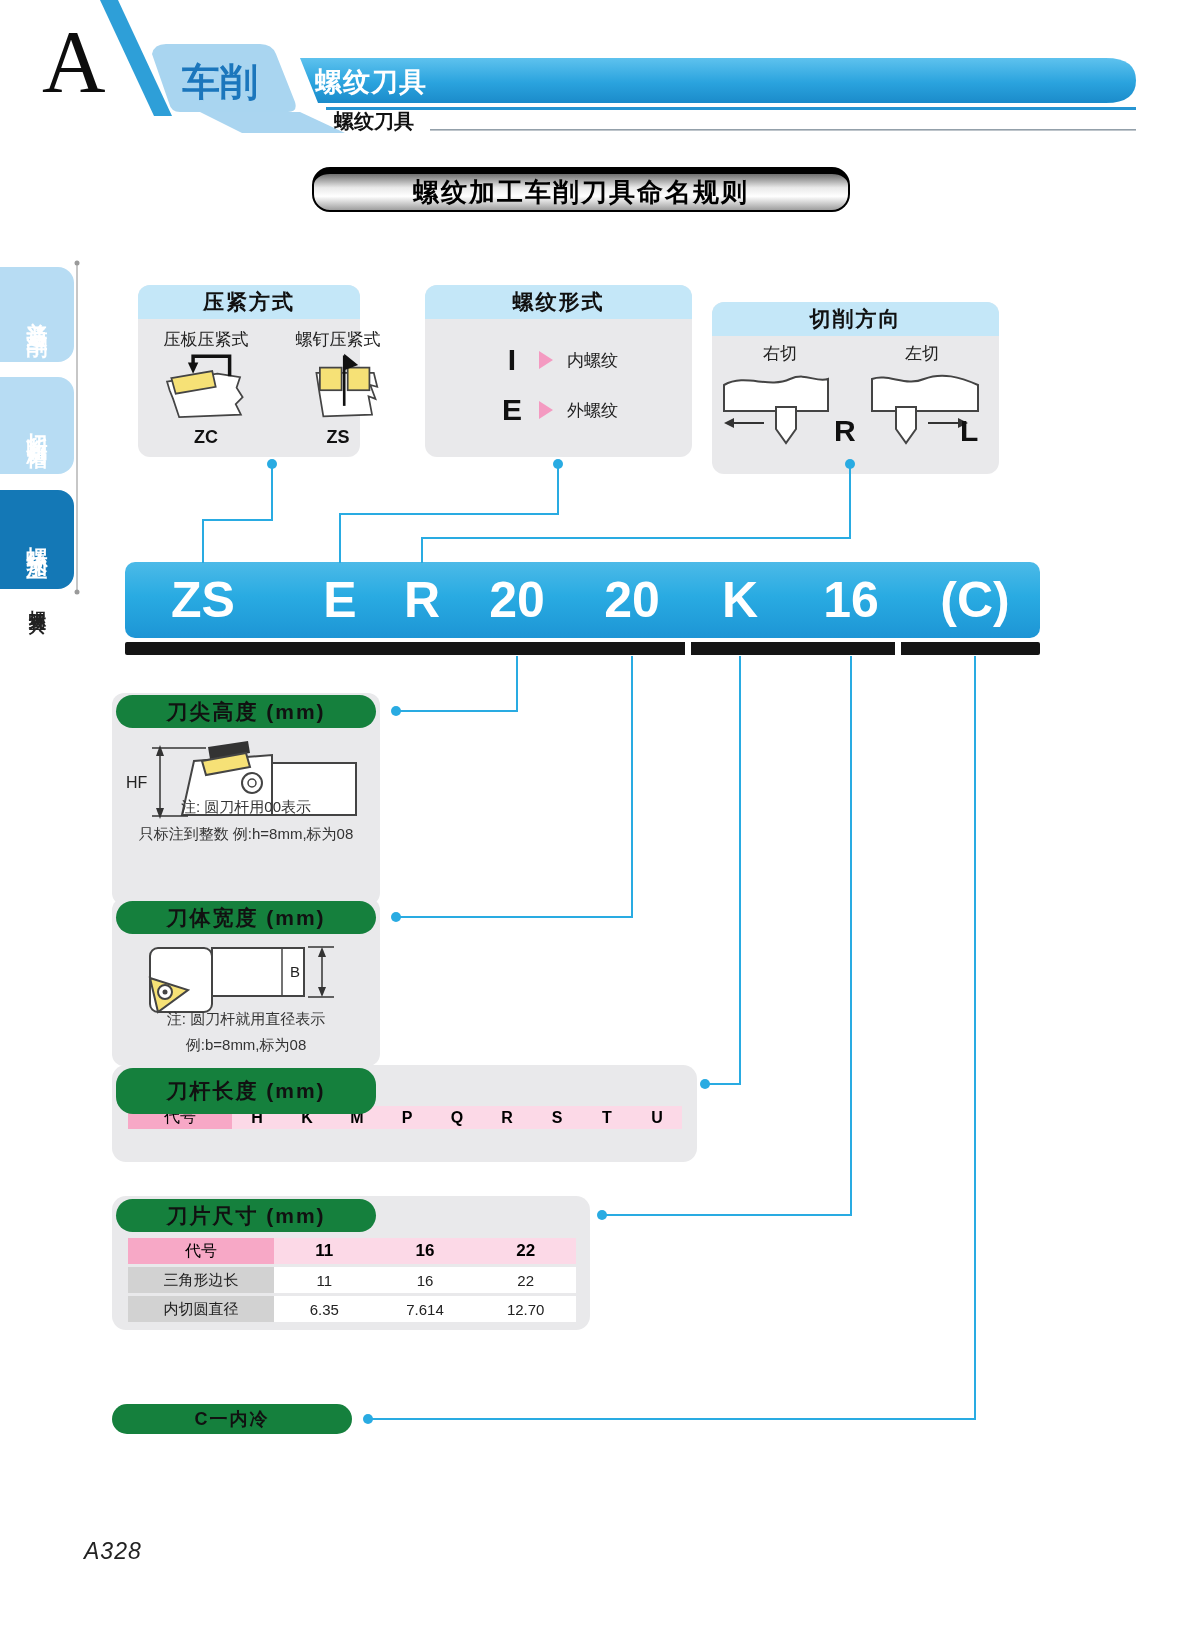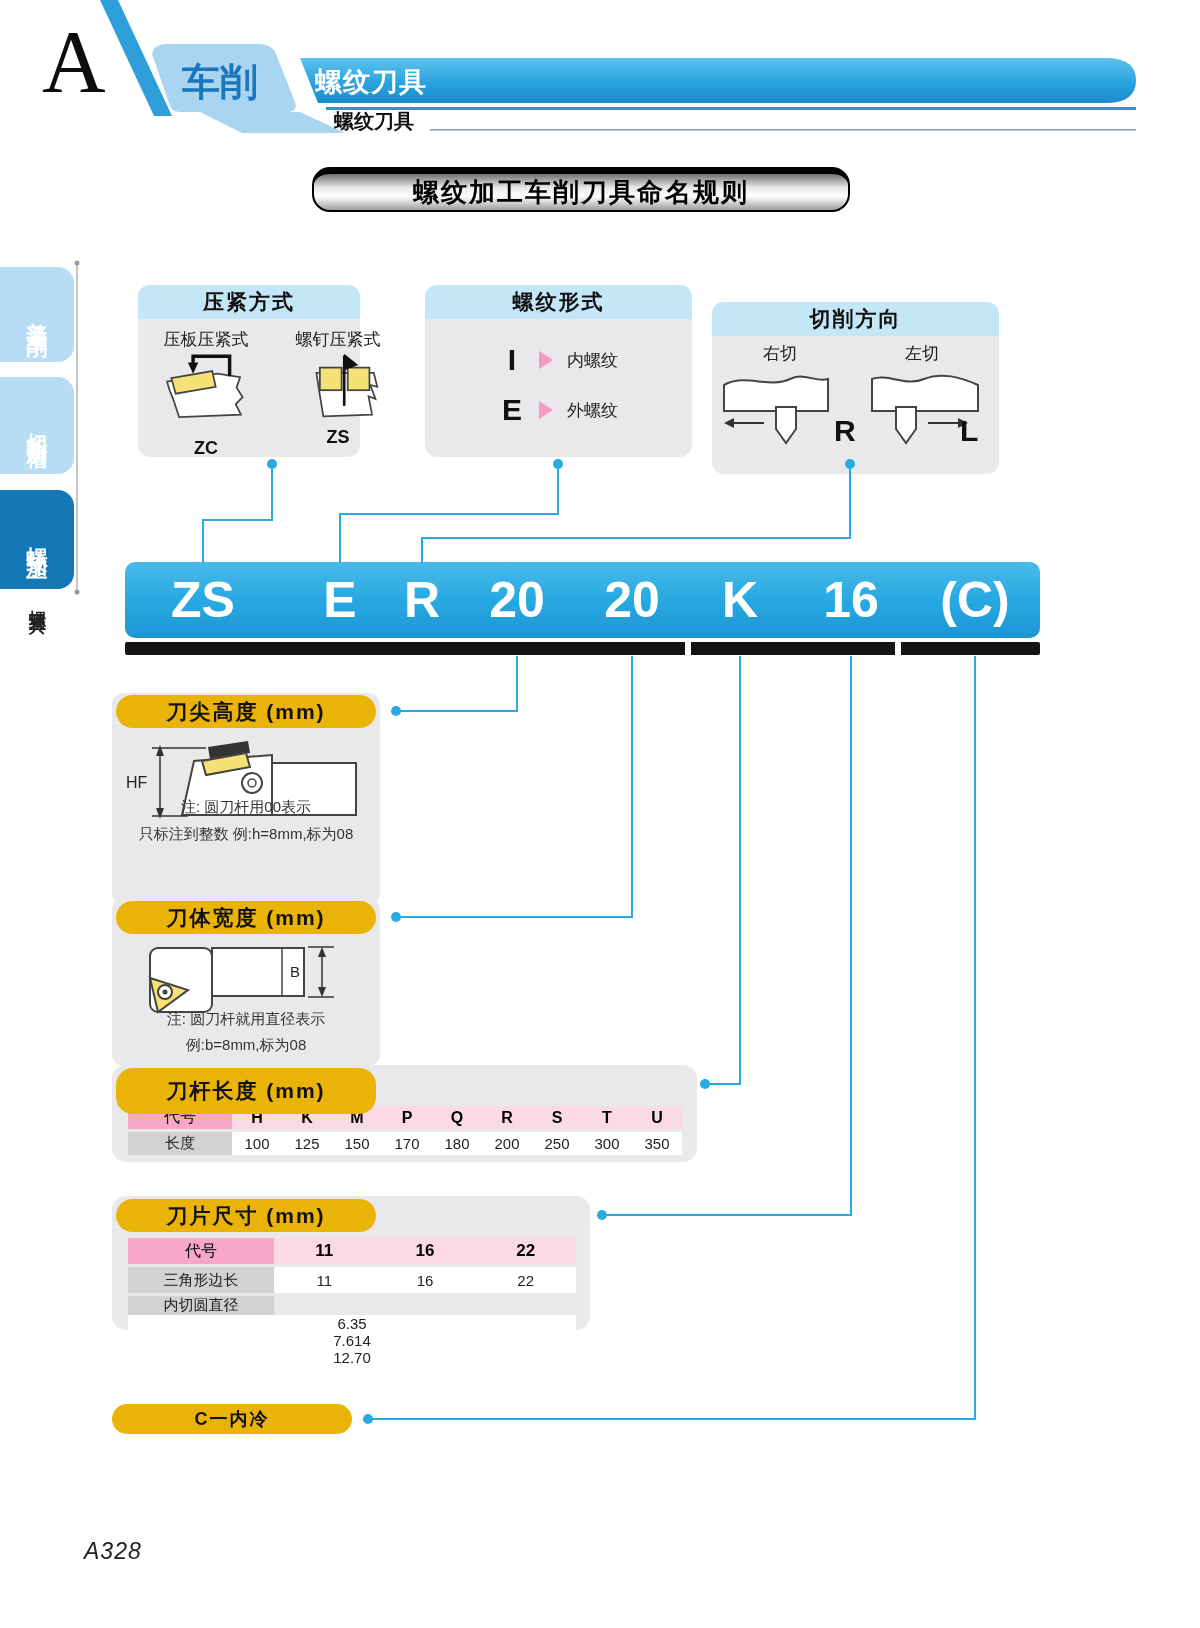--- a/index.html
+++ b/index.html
@@ -49,21 +49,21 @@
   
   .codebar{left:125px;top:562px;width:915px;height:76px;border-radius:10px;z-index:2;
            background:linear-gradient(180deg,#4cbae8 0%,#29abe2 45%,#1d95d5 100%);}
   .codebar span{position:absolute;top:0;height:76px;line-height:76px;transform:translateX(-50%);
                 font-size:50px;font-weight:bold;color:#fff;white-space:nowrap;}
   .codeshadow{left:125px;top:642px;width:915px;height:13px;z-index:2;border-radius:2px;
     background:linear-gradient(90deg,#141414 0%,#141414 61.2%,#ffffff 61.2%,#ffffff 61.9%,
                #141414 61.9%,#141414 84.1%,#ffffff 84.1%,#ffffff 84.8%,#141414 84.8%,#141414 100%);}
 
   
-  .pill{background:#eab308;border-radius:17px;display:flex;align-items:center;justify-content:center;
+  .pill{background:#15803d;border-radius:17px;display:flex;align-items:center;justify-content:center;
         font-size:21px;font-weight:bold;color:#111;letter-spacing:2px;z-index:3;position:absolute;}
   .note{position:absolute;width:100%;text-align:center;font-size:15px;color:#333;}
   .trow{display:flex;height:23px;margin-bottom:3px;}
   .trow>div{display:flex;align-items:center;justify-content:center;}
   .lblpink{background:#f7a8c6;}
   .cellpink{background:#fcd9e7;font-weight:bold;font-size:16px;}
   .lblgray{background:#d2d2d2;font-size:15px;color:#222;}
   .cellwht{background:#fff;font-size:15px;color:#222;}
   .pagenum{left:84px;top:1538px;font-size:23px;font-style:italic;color:#222;letter-spacing:1px;z-index:2;}
 
@@ -118,21 +118,21 @@
       <path d="M40,26 L40,13 L82,13 L82,36" fill="none" stroke="#111" stroke-width="4"></path>
       <polygon points="34,20 46,20 40,33" fill="#111"></polygon>
     </svg>
     <svg style="position:absolute;left:145px;top:60px;" width="112" height="80" viewBox="0 0 112 92">
       <path d="M30,32 L96,32 L100,48 L92,46 L98,62 L90,59 L94,80 L38,82 L34,58 Z" fill="#fff" stroke="#444" stroke-width="2"></path>
       <rect x="34" y="26" width="25" height="26" fill="#f6e176" stroke="#444" stroke-width="2"></rect>
       <rect x="66" y="26" width="25" height="26" fill="#f6e176" stroke="#444" stroke-width="2"></rect>
       <line x1="62" y1="12" x2="62" y2="70" stroke="#111" stroke-width="3"></line>
       <polygon points="62,10 78,23 62,29" fill="#111"></polygon>
     </svg>
-    <div class="code-lbl" style="left:8px;top:142px;width:120px;margin-top:11px;">ZC</div>
+    <div class="code-lbl" style="left:8px;top:142px;width:120px;">ZC</div>
     <div class="code-lbl" style="left:140px;top:142px;width:120px;">ZS</div>
   </div>
 
   <div class="abs gbox" style="left:425px;top:285px;width:267px;height:172px;">
     <div class="gbox-hd">螺纹形式</div>
     <div class="tf-row" style="top:58px;">
       <span class="tf-code">I</span>
       <span class="tf-arrow"></span>
       <span class="tf-lbl">内螺纹</span>
     </div>
@@ -222,51 +222,39 @@
         <div class="cellpink" style="flex:1;">H</div>
         <div class="cellpink" style="flex:1;">K</div>
         <div class="cellpink" style="flex:1;">M</div>
         <div class="cellpink" style="flex:1;">P</div>
         <div class="cellpink" style="flex:1;">Q</div>
         <div class="cellpink" style="flex:1;">R</div>
         <div class="cellpink" style="flex:1;">S</div>
         <div class="cellpink" style="flex:1;">T</div>
         <div class="cellpink" style="flex:1;">U</div>
       </div>
-      <div class="trow">
-        <div class="lblgray" style="width:104px;">长度</div>
-        <div class="cellwht" style="flex:1;">100</div>
-        <div class="cellwht" style="flex:1;">125</div>
-        <div class="cellwht" style="flex:1;">150</div>
-        <div class="cellwht" style="flex:1;">170</div>
-        <div class="cellwht" style="flex:1;">180</div>
-        <div class="cellwht" style="flex:1;">200</div>
-        <div class="cellwht" style="flex:1;">250</div>
-        <div class="cellwht" style="flex:1;">300</div>
-        <div class="cellwht" style="flex:1;">350</div>
-      </div>
     </div>
   </div>
   <div class="pill" style="left:116px;top:1068px;width:260px;height:46px;">刀杆长度 (mm)</div>
 
   <div class="abs gbox" style="left:112px;top:1196px;width:478px;height:134px;border-radius:14px;">
     <div style="position:absolute;left:16px;top:42px;width:448px;">
       <div class="trow" style="height:26px;">
         <div class="lblpink" style="width:146px;font-size:16px;">代号</div>
         <div class="cellpink" style="flex:1;font-size:17px;">11</div>
         <div class="cellpink" style="flex:1;font-size:17px;">16</div>
         <div class="cellpink" style="flex:1;font-size:17px;">22</div>
       </div>
       <div class="trow" style="height:26px;">
         <div class="lblgray" style="width:146px;">三角形边长</div>
         <div class="cellwht" style="flex:1;">11</div>
         <div class="cellwht" style="flex:1;">16</div>
         <div class="cellwht" style="flex:1;">22</div>
       </div>
-      <div class="trow" style="height:26px;flex-direction:column;">
+      <div class="trow" style="height:26px;">
         <div class="lblgray" style="width:146px;">内切圆直径</div>
         <div class="cellwht" style="flex:1;">6.35</div>
         <div class="cellwht" style="flex:1;">7.614</div>
         <div class="cellwht" style="flex:1;">12.70</div>
       </div>
     </div>
   </div>
   <div class="pill" style="left:116px;top:1199px;width:260px;height:33px;">刀片尺寸 (mm)</div>
 
   <div class="pill" style="left:112px;top:1404px;width:240px;height:30px;font-size:18px;">C一内冷</div>

